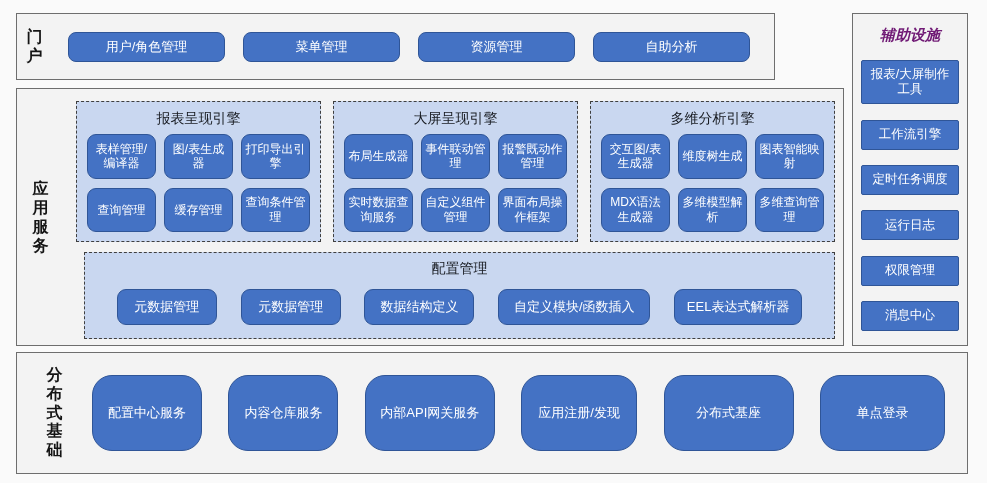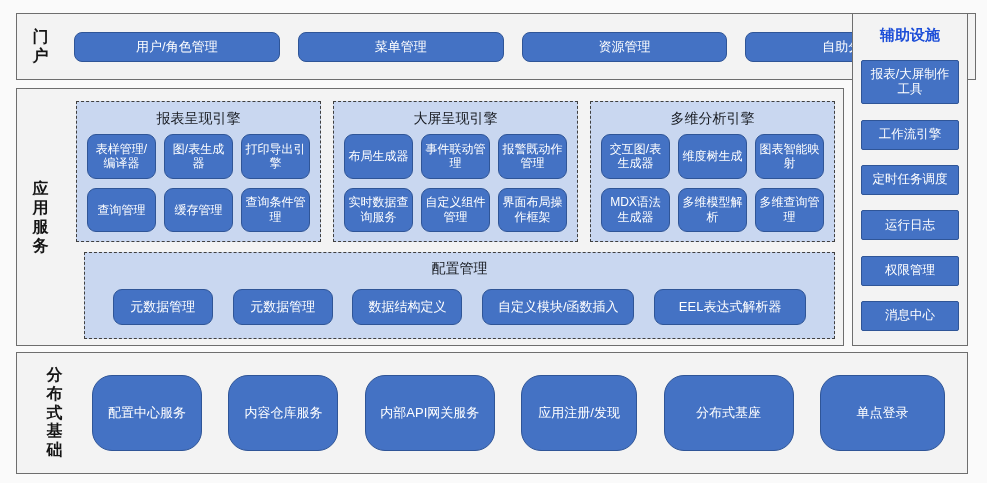--- a/index.html
+++ b/index.html
@@ -1,19 +1,19 @@
 <!DOCTYPE html>
 <html lang="zh" style="--button-fill: #4472C4; --button-border: #2F5597; --button-text: #FFFFFF; --container-fill: #C9D7F0; --container-border: #3F3F3F; --panel-border: #6E6E6E;"><head>
 <meta charset="utf-8">
 <style>
   html,body{margin:0;padding:0;background:#ffffff;}
   body{font-family:"Liberation Sans", sans-serif;}
   .page{position:relative;width:987px;height:483px;background:#fafafa;overflow:hidden;}
   .panel{position:absolute;background:#f3f3f3;border:1px solid var(--panel-border,#6e6e6e);box-sizing:border-box;}
-  .portal{left:16px;top:13px;width:960px;height:67px;display:flex;align-items:center;padding:0 24px 0 14px;}
+  .portal{left:16px;top:13px;width:759px;height:67px;display:flex;align-items:center;padding:0 24px 0 8px;}
   .app{left:16px;top:88px;width:828px;height:258px;display:flex;align-items:center;padding:12px 8px 10px 14px;}
   .dist{left:16px;top:352px;width:952px;height:122px;display:flex;align-items:center;padding:0 22px 0 28px;}
   .aux{left:852px;top:13px;width:116px;height:333px;display:flex;flex-direction:column;align-items:center;
        justify-content:space-between;padding:10px 9px 14px;}
   .vlabel{width:19px;font-weight:bold;font-size:16px;line-height:1.18;color:#141414;
           word-break:break-all;text-align:center;align-self:center;flex:none;}
   .btn{background:var(--button-fill,#4472C4);border:1px solid var(--button-border,#2F5597);
        color:var(--button-text,#ffffff);display:flex;align-items:center;justify-content:center;
        text-align:center;cursor:pointer;box-sizing:border-box;font-family:inherit;padding:0 4px;}
   .portal-row{flex:1;display:flex;gap:18px;margin-left:24px;}
@@ -24,21 +24,21 @@
          box-sizing:border-box;display:flex;flex-direction:column;}
   .engine{flex:1;height:141px;padding:4px 10px 9px;}
   .group-title{text-align:center;font-size:14px;color:#16191f;padding:4px 0 6px;flex:none;}
   .engine-grid{flex:1;display:grid;grid-template-columns:repeat(3,1fr);gap:9px 8px;}
   .engine-grid .btn{border-radius:9px;font-size:12px;line-height:1.2;padding:2px 3px;}
   .config{margin-top:10px;height:87px;padding:3px 8px 9px;margin-left:8px;}
   .config-row{flex:1;display:flex;align-items:center;justify-content:space-evenly;}
   .config-row .btn{height:36px;border-radius:9px;font-size:13px;flex:none;}
   .dist-row{flex:1;margin-left:28px;display:flex;align-items:center;justify-content:space-between;}
   .dist-row .btn{height:76px;border-radius:20px;font-size:13px;flex:none;}
-  .aux-title{font-weight:bold;font-size:15px;color:#1d4ed8;padding-top:2px;flex:none;}
+  .aux-title{font-weight:bold;font-size:15px;color:#701a75;padding-top:2px;flex:none;font-style:italic;}
   .aux .btn{width:98px;border-radius:2px;font-size:12.5px;line-height:1.25;flex:none;}
   .aux .btn.tall{height:44px;}
   .aux .btn.short{height:30px;}
 </style>
 </head>
 <body>
 
 <div class="page">
 
   <section class="panel portal">
@@ -94,21 +94,21 @@
 
       </div>
 
       <div class="group config">
         <div class="group-title">配置管理</div>
         <div class="config-row">
           <button class="btn" style="width:100px">元数据管理</button>
           <button class="btn" style="width:100px">元数据管理</button>
           <button class="btn" style="width:110px">数据结构定义</button>
           <button class="btn" style="width:152px">自定义模块/函数插入</button>
-          <button class="btn" style="width:152px">EEL表达式解析器</button>
+          <button class="btn" style="width:128px">EEL表达式解析器</button>
         </div>
       </div>
     </div>
   </section>
 
   <section class="panel dist">
     <div class="vlabel">分布式基础</div>
     <div class="dist-row">
       <button class="btn" style="width:110px">配置中心服务</button>
       <button class="btn" style="width:110px">内容仓库服务</button>

